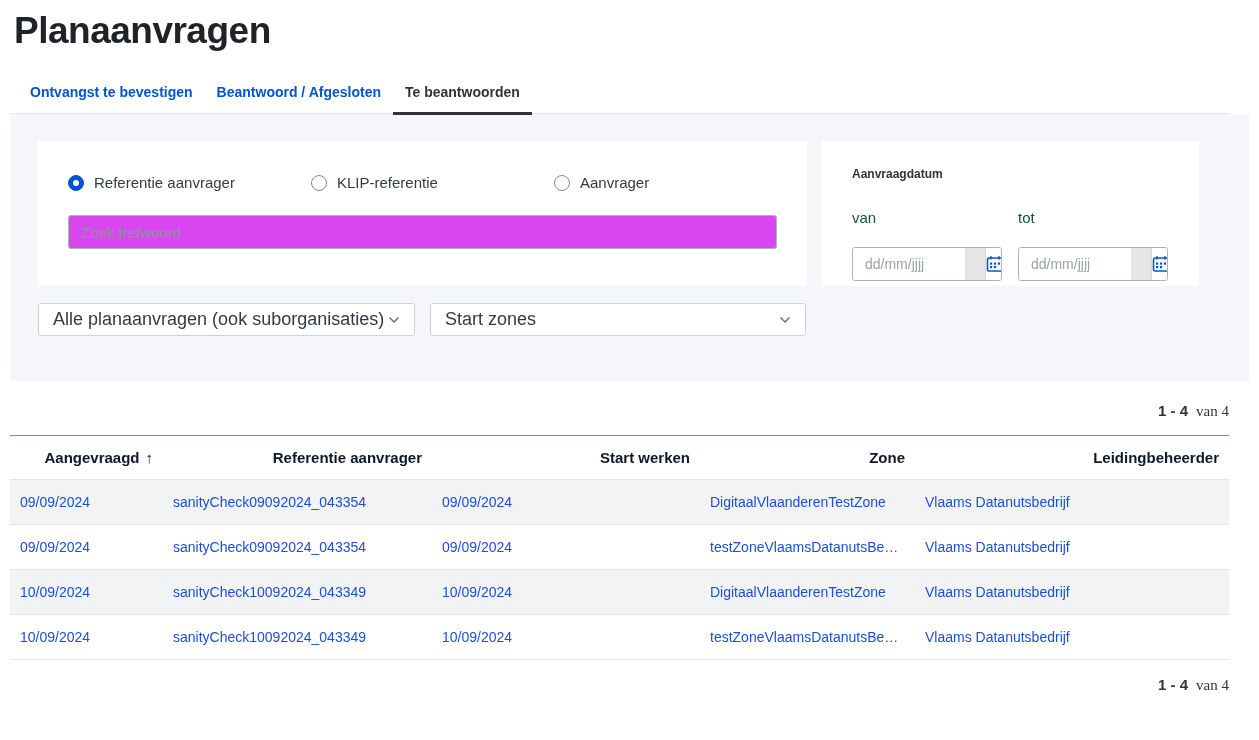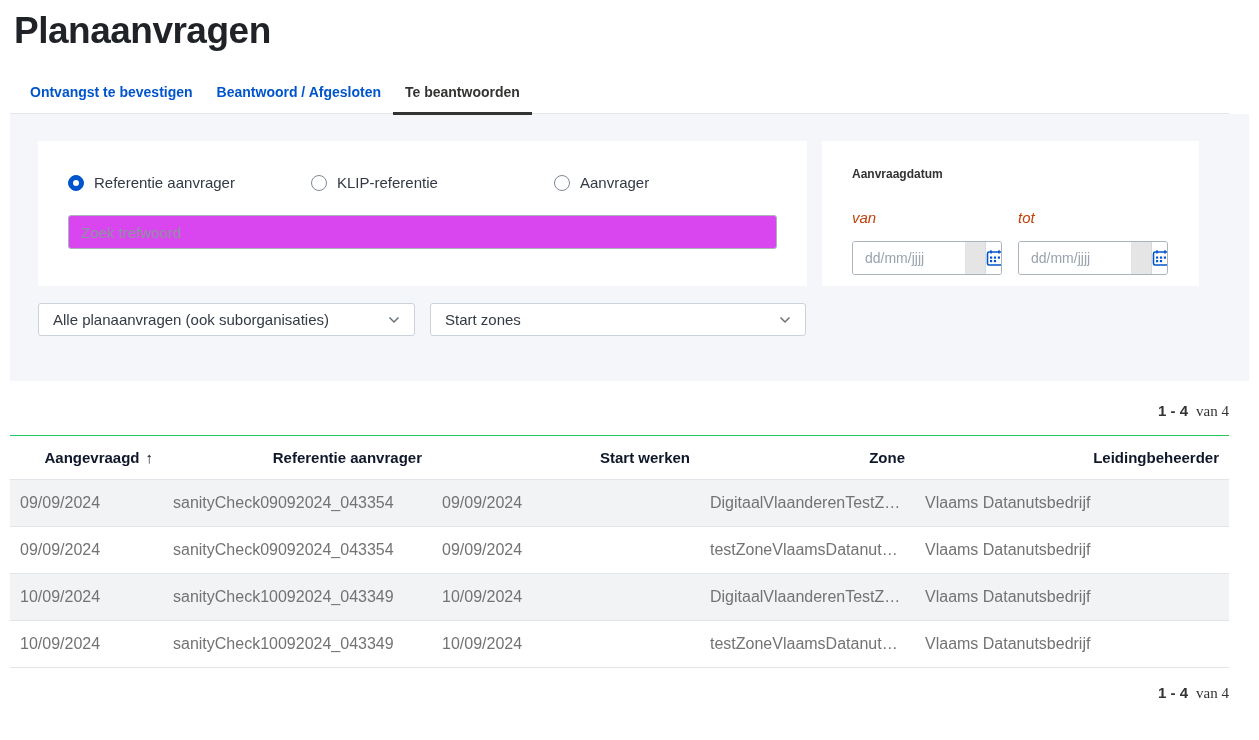--- a/index.html
+++ b/index.html
@@ -81,21 +81,21 @@
     font-family:"Liberation Sans", sans-serif;
     font-size:15px; color:#333a45;
     padding:0 12px; outline:none; background:#d946ef;
   }
   .search-input::placeholder { color:#8b95a1; opacity:1; }
 
   
   .date-title { font-size:12px; font-weight:700; color:#333332; margin-bottom:28px; }
   .date-fields { display:flex; gap:16px; }
   .date-field { width:150px; }
-  .date-label { font-size:15px; color:#c2410c; margin-bottom:15px;font-style:italic; }
+  .date-label { font-size:15px; color:#14532d; margin-bottom:21px; }
   .date-input-wrap {
     display:flex; height:34px;
     border:1px solid #aab4bf; border-radius:3px; background:#e5e5e5;
     overflow:hidden;
     gap:20px;
   }
   .date-input {
     border:none; outline:none; width:112px;
     font-family:"Liberation Sans", sans-serif;
     font-size:14px; color:#333a45; padding:0 0 0 12px;
@@ -109,21 +109,21 @@
 
   
   .select-row { display:flex; gap:15px; margin-top:17px; }
   .select {
     background:#fff; border:1px solid #cbd2da; border-radius:3px;
     height:33px; display:flex; align-items:center; justify-content:space-between;
     padding:0 14px; cursor:pointer;
   }
   .select-1 { width:377px; }
   .select-2 { width:376px; }
-  .select-value { font-size:15px; color:#333a45; white-space:nowrap; }
+  .select-value { font-size:18px; color:#333a45; white-space:nowrap; }
 
   
   .pagination { text-align:right; font-size:15px; color:#333332; }
   .pagination.top { margin:21px 0 15px 0; }
   .pagination.bottom { margin-top:16px; }
   .pagination .range { font-weight:700; }
   .pagination .of { margin-left:8px;font-family:Liberation Serif, serif; }
 
   
   table.data-table {
@@ -133,21 +133,21 @@
   .data-table col.c1 { width:153px; }
   .data-table col.c2 { width:269px; }
   .data-table col.c3 { width:268px; }
   .data-table col.c4 { width:215px; }
   .data-table th {
     text-align:right; font-size:15px; font-weight:700; color:#0f172a;
     padding:13px 10px; border-top:1px solid #22c55e; border-bottom:1px solid #e1e4e8;
     white-space:nowrap; cursor:pointer;
   }
   .data-table td {
-    font-size:16px; color:#737373;
+    font-size:14px; color:#1d4ed8;
     padding:14px 10px; border-bottom:1px solid #e1e4e8;
     white-space:nowrap; overflow:hidden; text-overflow:ellipsis;
   }
   .data-table tr.stripe td { background:#f2f3f5; }
   .sort-arrow { font-weight:400; margin-left:6px; font-size:15px; }
 
   .icon-chevron { flex:0 0 auto; }
 </style>
 </head>
 <body>

